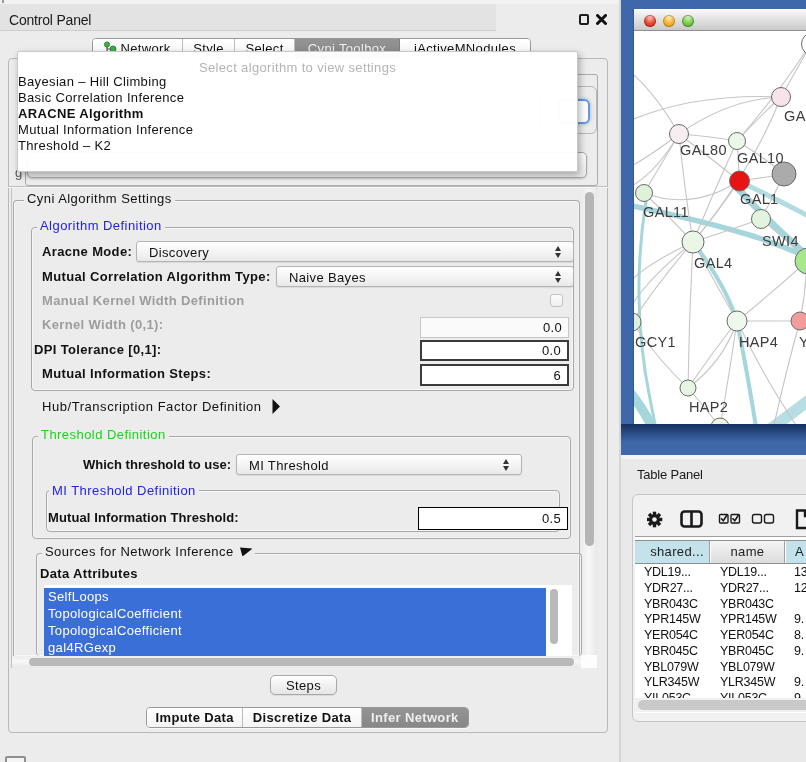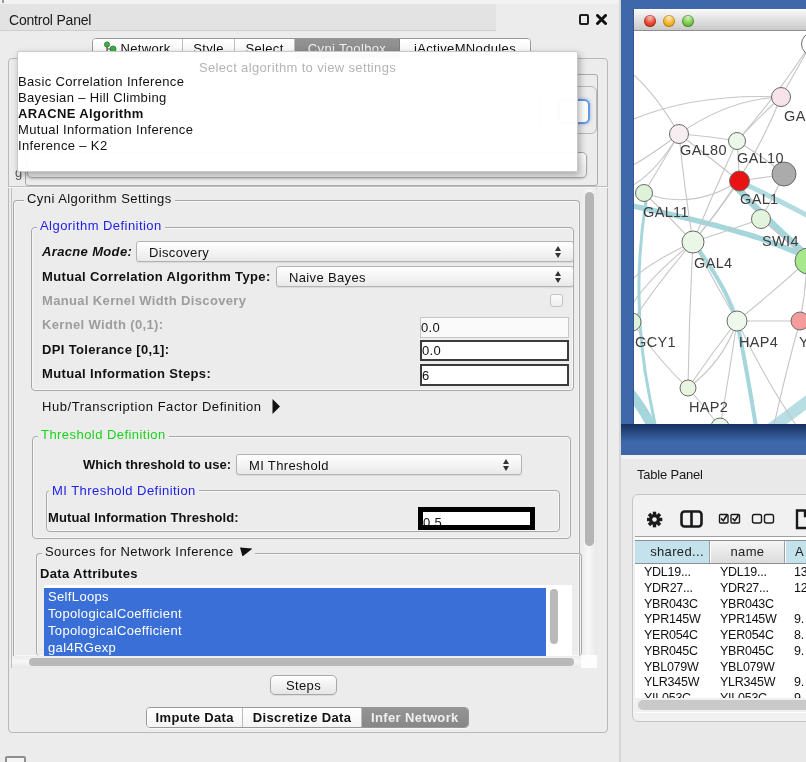--- a/index.html
+++ b/index.html
@@ -6,21 +6,21 @@
   html,body { width:806px; height:762px; }
   body { font-family:"Liberation Sans", sans-serif; background:#ececec; position:relative; overflow:hidden; letter-spacing:0.35px; }
   .abs { position:absolute; }
   .lbl { font-size:13px; font-weight:bold; color:#111; }
   .dis { color:#9d9d9d; }
   .combo { position:absolute; background:linear-gradient(#ffffff,#f2f2f2 60%,#e9e9e9); border:1px solid #b3b3b3; border-radius:3px; box-shadow:0 1px 1px rgba(0,0,0,0.08); font-size:13px; color:#111; }
   .combo .ctext { position:absolute; left:12px; top:3px; }
   .carr { position:absolute; right:10px; top:3px; width:9px; height:14px; }
   .carr::before { content:""; position:absolute; left:1px; top:1px; border-left:3.5px solid transparent; border-right:3.5px solid transparent; border-bottom:5px solid #333; }
   .carr::after { content:""; position:absolute; left:1px; bottom:1px; border-left:3.5px solid transparent; border-right:3.5px solid transparent; border-top:5px solid #333; }
-  .field { position:absolute; background:#fff; font-size:13px; color:#111; text-align:left; padding-right:6px; }
+  .field { position:absolute; background:#fff; font-size:13px; color:#111; text-align:right; padding-right:6px; }
   .gbox { position:absolute; border:1px solid #a8a8a8; border-radius:4px; box-shadow:inset 0 0 0 1px rgba(255,255,255,0.55); }
   .gtitle { position:absolute; font-size:13px; background:#ececec; padding:0 3px; white-space:nowrap; letter-spacing:0.45px; }
   .seg { position:absolute; height:21px; display:flex; border:1px solid #989898; border-radius:4px; background:#fff; box-shadow:0 1px 0 rgba(255,255,255,0.7); overflow:hidden; }
   .seg .s { font-size:13px; color:#111; text-align:center; line-height:19px; border-right:1px solid #bcbcbc; background:linear-gradient(#ffffff,#f4f4f4); white-space:nowrap; }
   .seg .s:last-child { border-right:none; }
   .seg .sel { background:linear-gradient(#949494,#878787); color:#efefef; border-right-color:#7e7e7e; }
 </style>
 </head>
 <body>
 
@@ -64,39 +64,39 @@
   <div class="abs" style="left:8px;top:187px;width:600px;height:1px;background:#f6f6f6;"></div>
 
   <div class="abs" style="left:11px;top:188px;width:586px;height:480px;border:1px solid #c2c2c2;border-top:none;"></div>
 
   <div class="gbox" style="left:13px;top:200px;width:567px;height:456px;border-bottom:none;border-bottom-left-radius:0;border-bottom-right-radius:0;"></div>
   <div class="gtitle" style="left:24px;top:191px;color:#111;">Cyni Algorithm Settings</div>
 
   <div class="gbox" style="left:31px;top:227px;width:543px;height:164px;"></div>
   <div class="gtitle" style="left:37px;top:218px;color:#2222e6;">Algorithm Definition</div>
 
-  <div class="lbl abs" style="left:42px;top:244px;font-style:italic;">Aracne Mode:</div>
+  <div class="lbl abs" style="left:42px;top:244px;">Aracne Mode:</div>
   <div class="combo" style="left:136px;top:241px;width:438px;height:21px;">
     <span class="ctext">Discovery</span>
       <span class="carr"></span>
   </div>
 
   <div class="lbl abs" style="left:42px;top:269px;">Mutual Correlation Algorithm Type:</div>
   <div class="combo" style="left:276px;top:266px;width:298px;height:21px;">
     <span class="ctext">Naive Bayes</span>
       <span class="carr"></span>
   </div>
 
-  <div class="lbl abs dis" style="left:42px;top:293px;">Manual Kernel Width Discovery</div>
+  <div class="lbl abs dis" style="left:42px;top:293px;">Manual Kernel Width Definition</div>
   <div class="abs" style="left:550px;top:294px;width:13px;height:13px;border:1px solid #c3c3c3;border-radius:3px;background:linear-gradient(#fdfdfd,#ededed);"></div>
 
   <div class="lbl abs dis" style="left:42px;top:317px;">Kernel Width (0,1):</div>
   <div class="field dis" style="left:420px;top:317px;width:149px;height:21px;border:1px solid #c6c6c6;line-height:20px;background:#fafafa;">0.0</div>
 
-  <div class="lbl abs" style="left:42px;top:342px;">DPI Tolerance [0,1]:</div>
+  <div class="lbl abs" style="left:34px;top:342px;">DPI Tolerance [0,1]:</div>
   <div class="field" style="left:420px;top:340px;width:149px;height:21px;border:2px solid #3b3b3b;line-height:18px;">0.0</div>
 
   <div class="lbl abs" style="left:42px;top:366px;">Mutual Information Steps:</div>
   <div class="field" style="left:420px;top:364px;width:149px;height:22px;border:2px solid #3b3b3b;line-height:19px;">6</div>
 
   <div class="abs" style="left:42px;top:399px;font-size:13px;color:#111;letter-spacing:0.55px;">Hub/Transcription Factor Definition
     <svg width="8" height="15" viewBox="0 0 8 15" style="margin-left:6px;vertical-align:-3px;">
         <path d="M0.5 0 L8 7.5 L0.5 15 Z" fill="#111"></path>
       </svg>
   </div>
@@ -107,21 +107,21 @@
   <div class="lbl abs" style="left:83px;top:457px;letter-spacing:0;">Which threshold to use:</div>
   <div class="combo" style="left:236px;top:454px;width:286px;height:21px;">
     <span class="ctext">MI Threshold</span>
       <span class="carr"></span>
   </div>
 
   <div class="gbox" style="left:46px;top:490px;width:514px;height:42px;"></div>
   <div class="gtitle" style="left:49px;top:483px;color:#2222e6;">MI Threshold Definition</div>
 
   <div class="lbl abs" style="left:48px;top:510px;letter-spacing:0.1px;">Mutual Information Threshold:</div>
-  <div class="field" style="left:418px;top:507px;width:117px;height:23px;border:5px solid #000000;line-height:21px;">0.5</div>
+  <div class="field" style="left:418px;top:507px;width:150px;height:23px;border:1px solid #000000;line-height:21px;">0.5</div>
 
   <div class="gbox" style="left:36px;top:553px;width:546px;height:103px;border-bottom:none;"></div>
   <div class="gtitle" style="left:42px;top:544px;color:#111;">Sources for Network Inference
     <svg width="12.5" height="9.5" viewBox="0 0 12.5 9.5" style="margin-left:2px;">
         <path d="M0 0.5 L12.5 1.5 L2.5 9.5 Z" fill="#111"></path>
       </svg>
   </div>
 
   <div class="lbl abs" style="left:40px;top:566px;">Data Attributes</div>
 
@@ -150,25 +150,25 @@
   </div>
 
   <div class="abs" style="left:619px;top:0;width:2px;height:762px;background:#d6d6d6;"></div>
 
   <div class="abs" style="left:5px;top:756px;width:21px;height:10px;border:2px solid #8f8f8f;border-radius:2px;background:#f5f5f5;"></div>
 </div>
 
 <div class="abs" style="left:17px;top:51px;width:561px;height:121px;background:rgba(255,255,255,0.97);border:1px solid #c9c9c9;border-radius:2px;box-shadow:2px 3px 7px rgba(0,0,0,0.3);z-index:30;">
   <div style="text-align:center;font-size:13px;color:#b4b4b4;padding-top:8px;height:22px;">Select algorithm to view settings</div>
   <div style="font-size:13px;color:#111;line-height:16px;padding-left:0px;">
+    <div>Bayesian – Hill Climbing</div>
     <div>Basic Correlation Inference</div>
-    <div>Bayesian – Hill Climbing</div>
     <div style="font-weight:bold;">ARACNE Algorithm</div>
     <div>Mutual Information Inference</div>
-    <div>Inference – K2</div>
+    <div>Threshold – K2</div>
   </div>
 </div>
 
 <div class="abs" style="left:621px;top:0;width:185px;height:455px;background:#3e68a9;overflow:hidden;">
 
   <div class="abs" style="left:12px;top:9px;width:173px;height:422px;border-left:1px solid rgba(30,55,100,0.35);">
 
     <div class="abs" style="left:0;top:0;width:173px;height:22px;background:linear-gradient(#f8f8f8,#c9c9c9);border-bottom:1px solid #8e8e8e;border-top:1px solid #fdfdfd;">
       <div class="abs" style="left:10px;top:5px;width:12px;height:12px;border-radius:50%;background:radial-gradient(circle at 50% 28%,#f5b8b8 0%,#e6492f 50%,#cc2412 100%);box-shadow:inset 0 0 0 1px rgba(140,20,10,0.55), inset 0 1.5px 1px rgba(255,255,255,0.55);"></div>
       <div class="abs" style="left:29px;top:5px;width:12px;height:12px;border-radius:50%;background:radial-gradient(circle at 50% 28%,#ffe9b0 0%,#f3b32f 50%,#e0930f 100%);box-shadow:inset 0 0 0 1px rgba(150,100,0,0.55), inset 0 1.5px 1px rgba(255,255,255,0.6);"></div>

